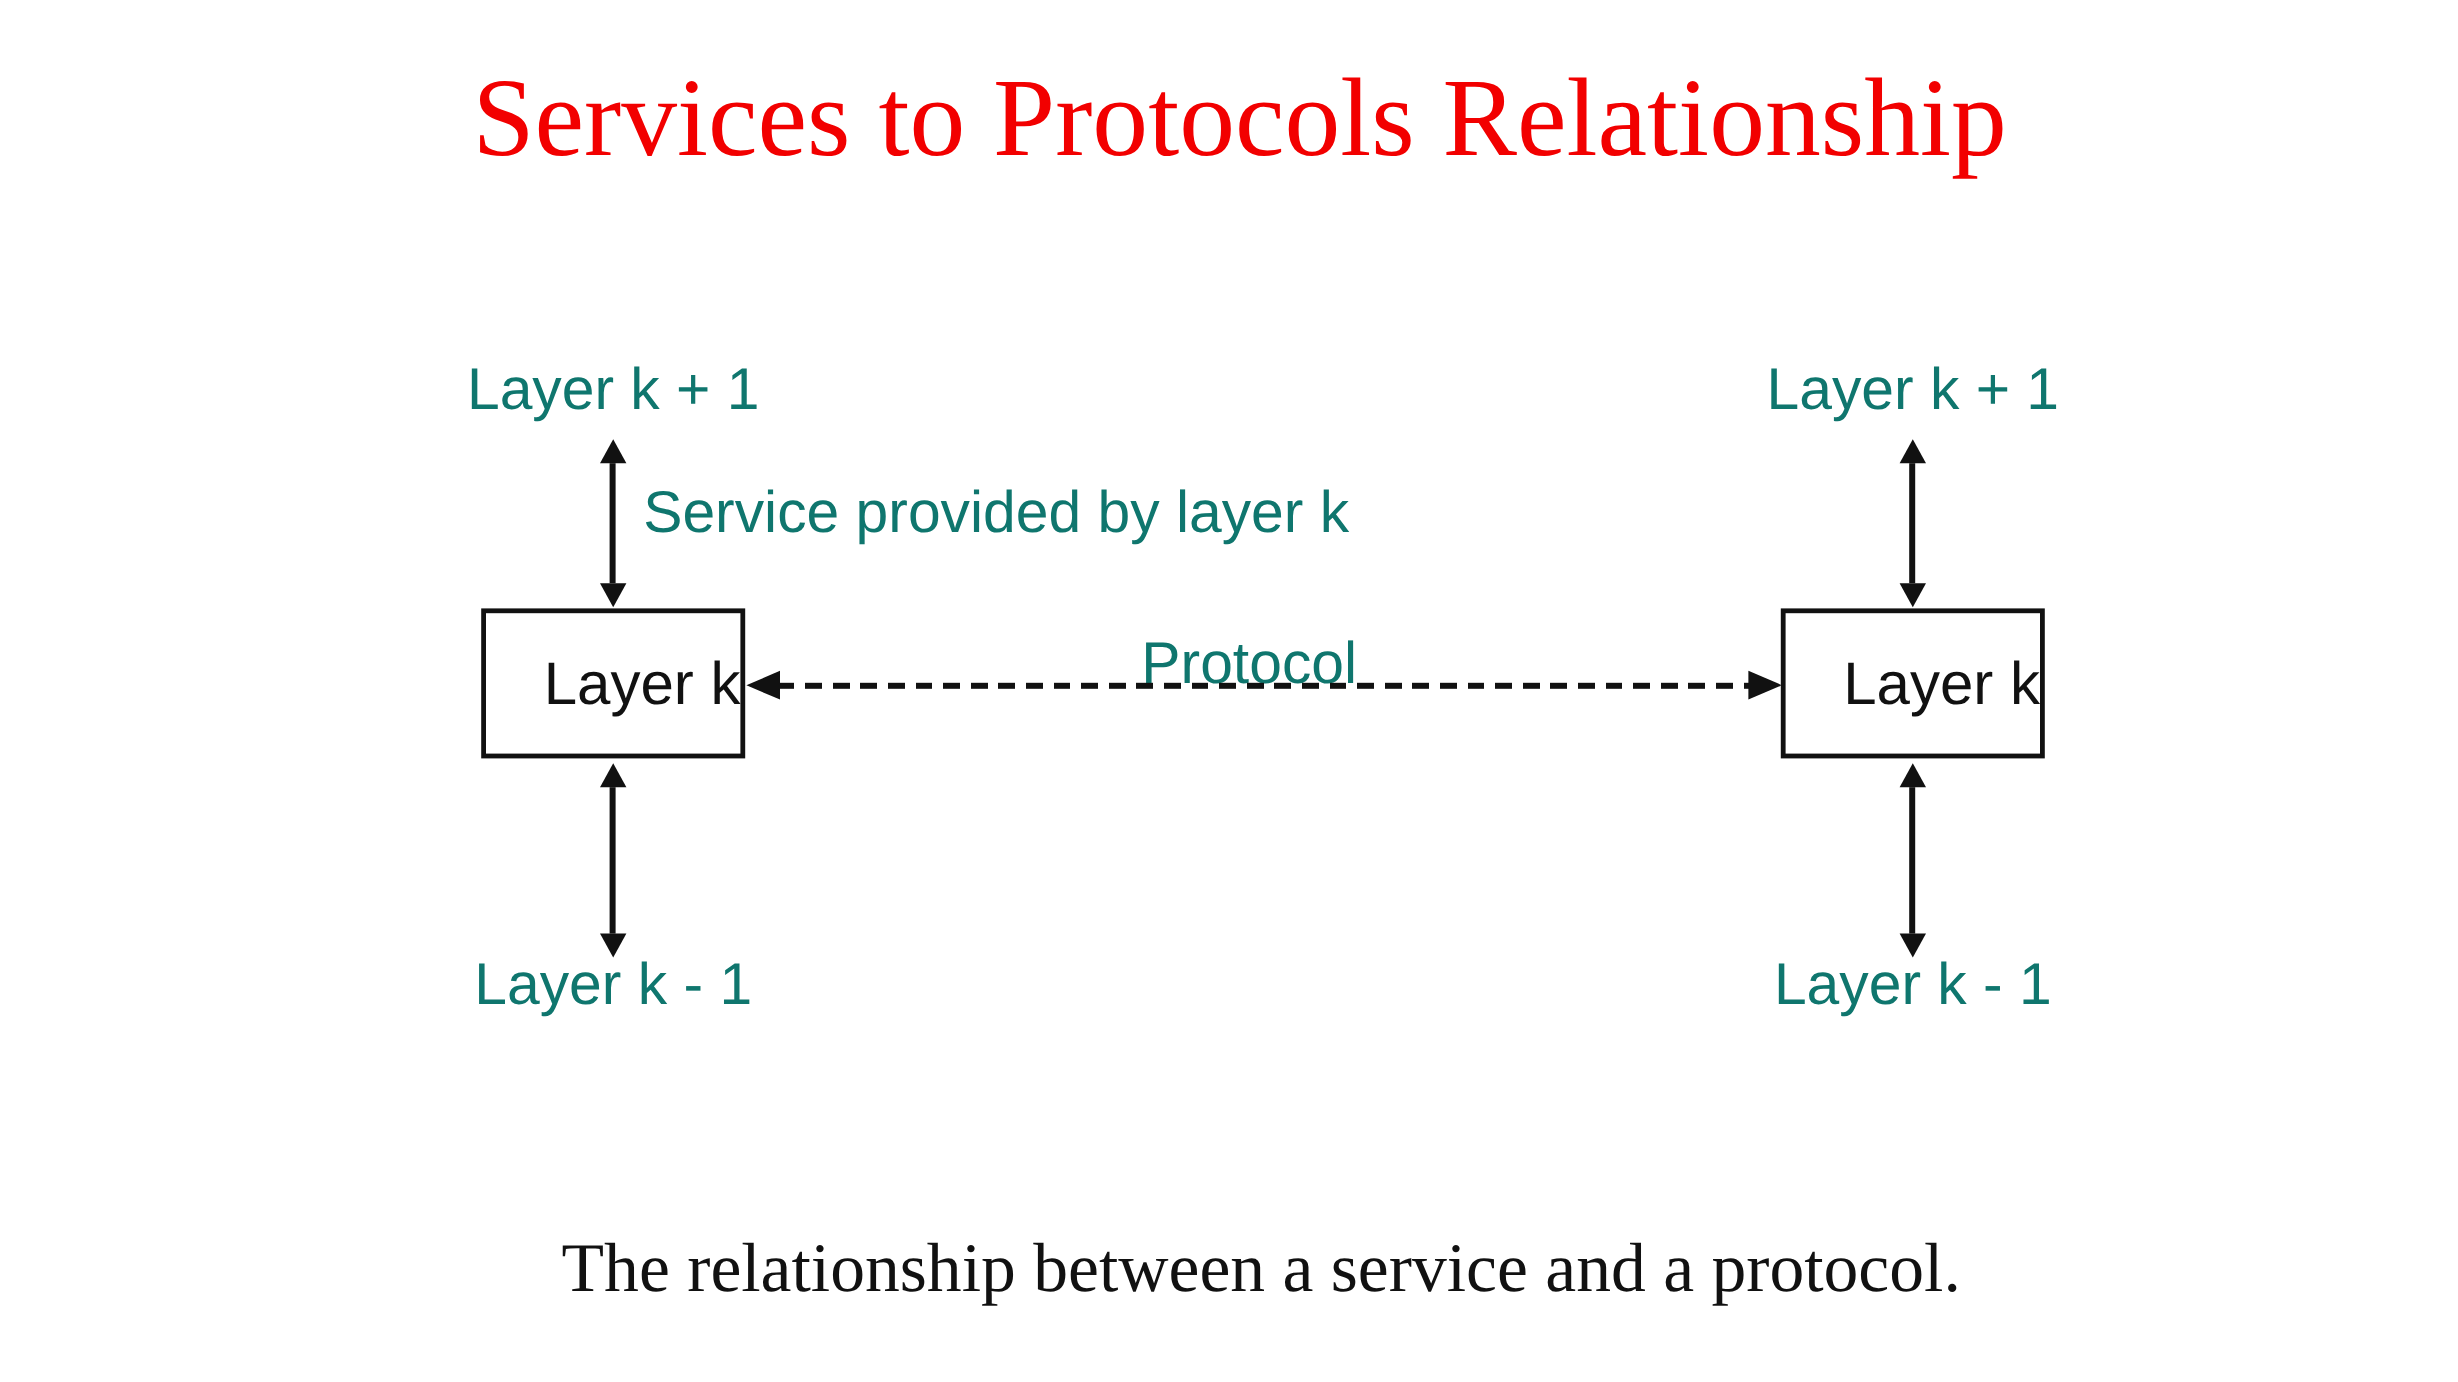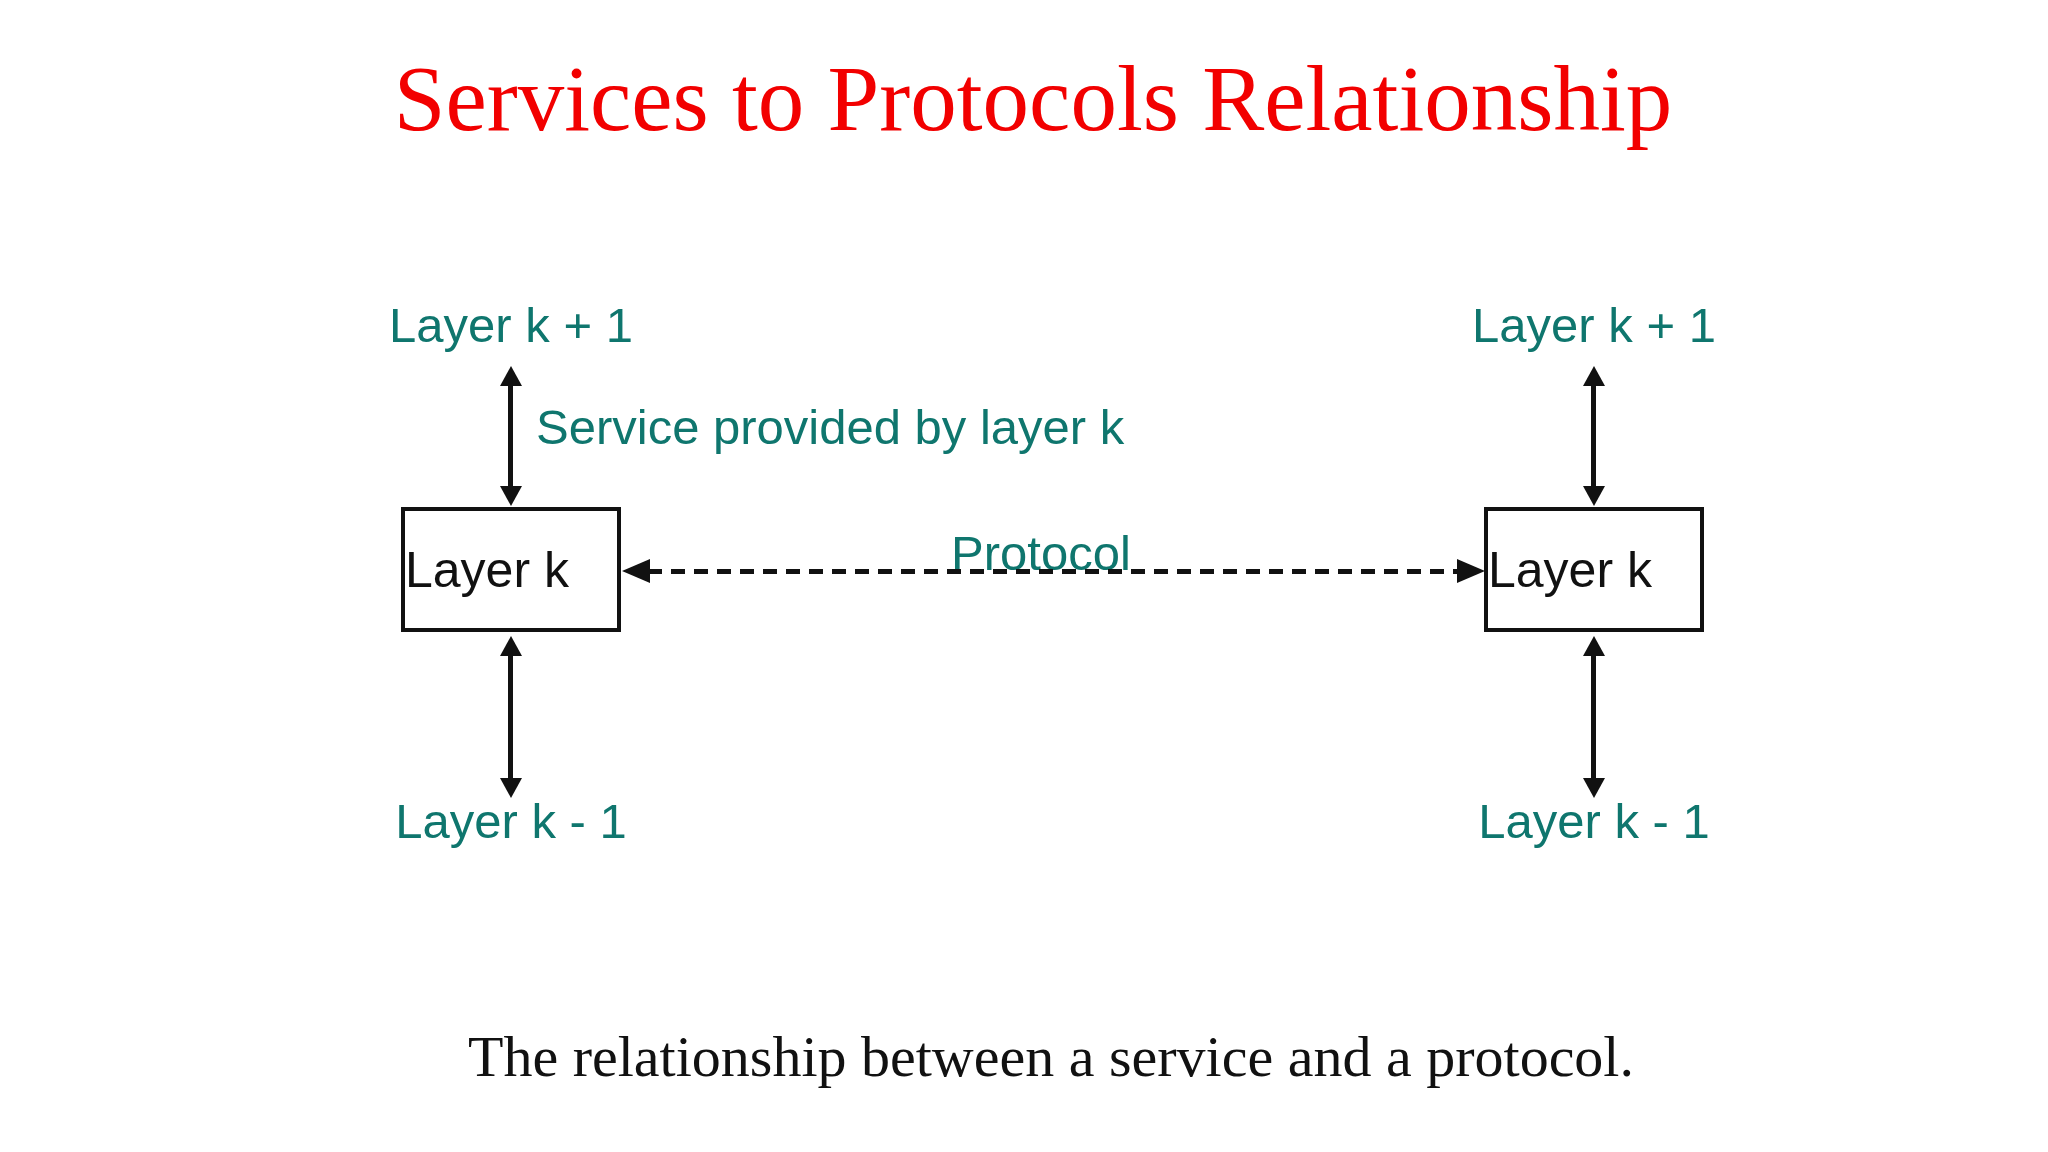--- a/index.html
+++ b/index.html
@@ -62,21 +62,21 @@
   .layer-box {
     position: absolute;
     top: 507px;
     width: 220px;
     height: 125px;
     box-sizing: border-box;
     border: 4px solid var(--line-color, #111111);
     background: #ffffff;
     display: flex;
     align-items: center;
-    justify-content: flex-start;
+    justify-content: flex-end;
     font-size: 50px;
     line-height: 1;
   }
   #box-left  { left: 401px; }
   #box-right { left: 1484px; }
 
   
   .varrow {
     position: absolute;
     width: 5px;

